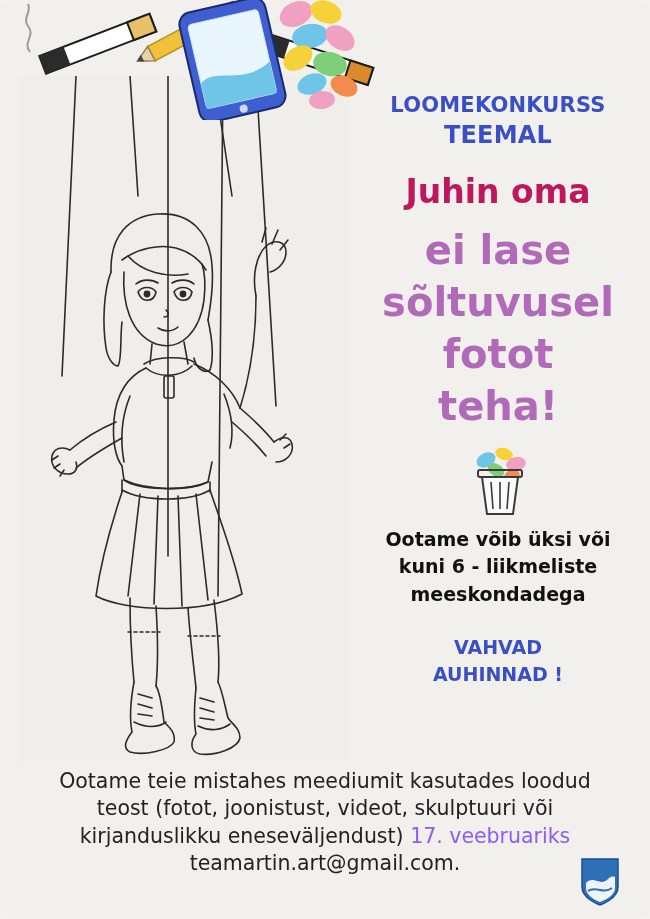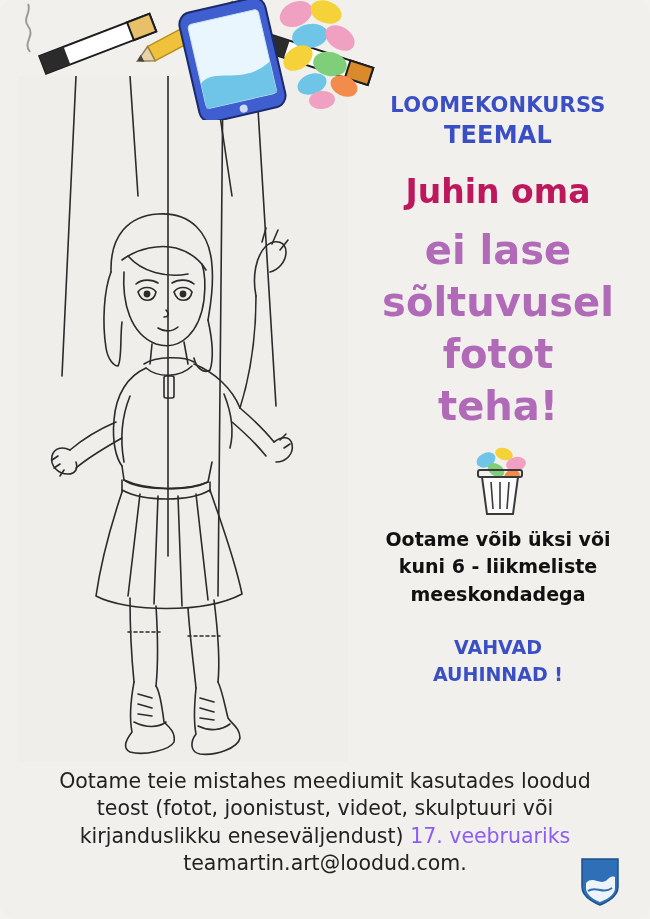--- a/index.html
+++ b/index.html
@@ -296,21 +296,21 @@
     </div>
   </div>
 
   <div class="bottom">
     <div>Ootame teie mistahes meediumit kasutades loodud</div>
     <div>teost (fotot, joonistust, videot, skulptuuri või</div>
     <div>
       <span>kirjanduslikku eneseväljendust)</span>
       <span class="red">17. veebruariks</span>
     </div>
-    <div>teamartin.art@loodud.com.</div>
+    <div>teamartin.art@gmail.com.</div>
   </div>
 
   <div class="logo">
     <svg width="44" height="50" viewBox="0 0 44 50">
       <path d="M4 2 L40 2 L40 30 C40 42 22 48 22 48 C22 48 4 42 4 30 Z" fill="#2e6fb7" stroke="#1d4f8a" stroke-width="1.5"></path>
       <path d="M8 26 C16 18 22 30 30 22 C34 18 37 20 37 20 L37 31 C37 40 22 45 22 45 C22 45 8 40 8 31 Z" fill="#ffffff" opacity="0.92"></path>
       <path d="M10 34 C18 28 24 38 34 31" fill="none" stroke="#2e6fb7" stroke-width="2"></path>
     </svg>
   </div>
 

